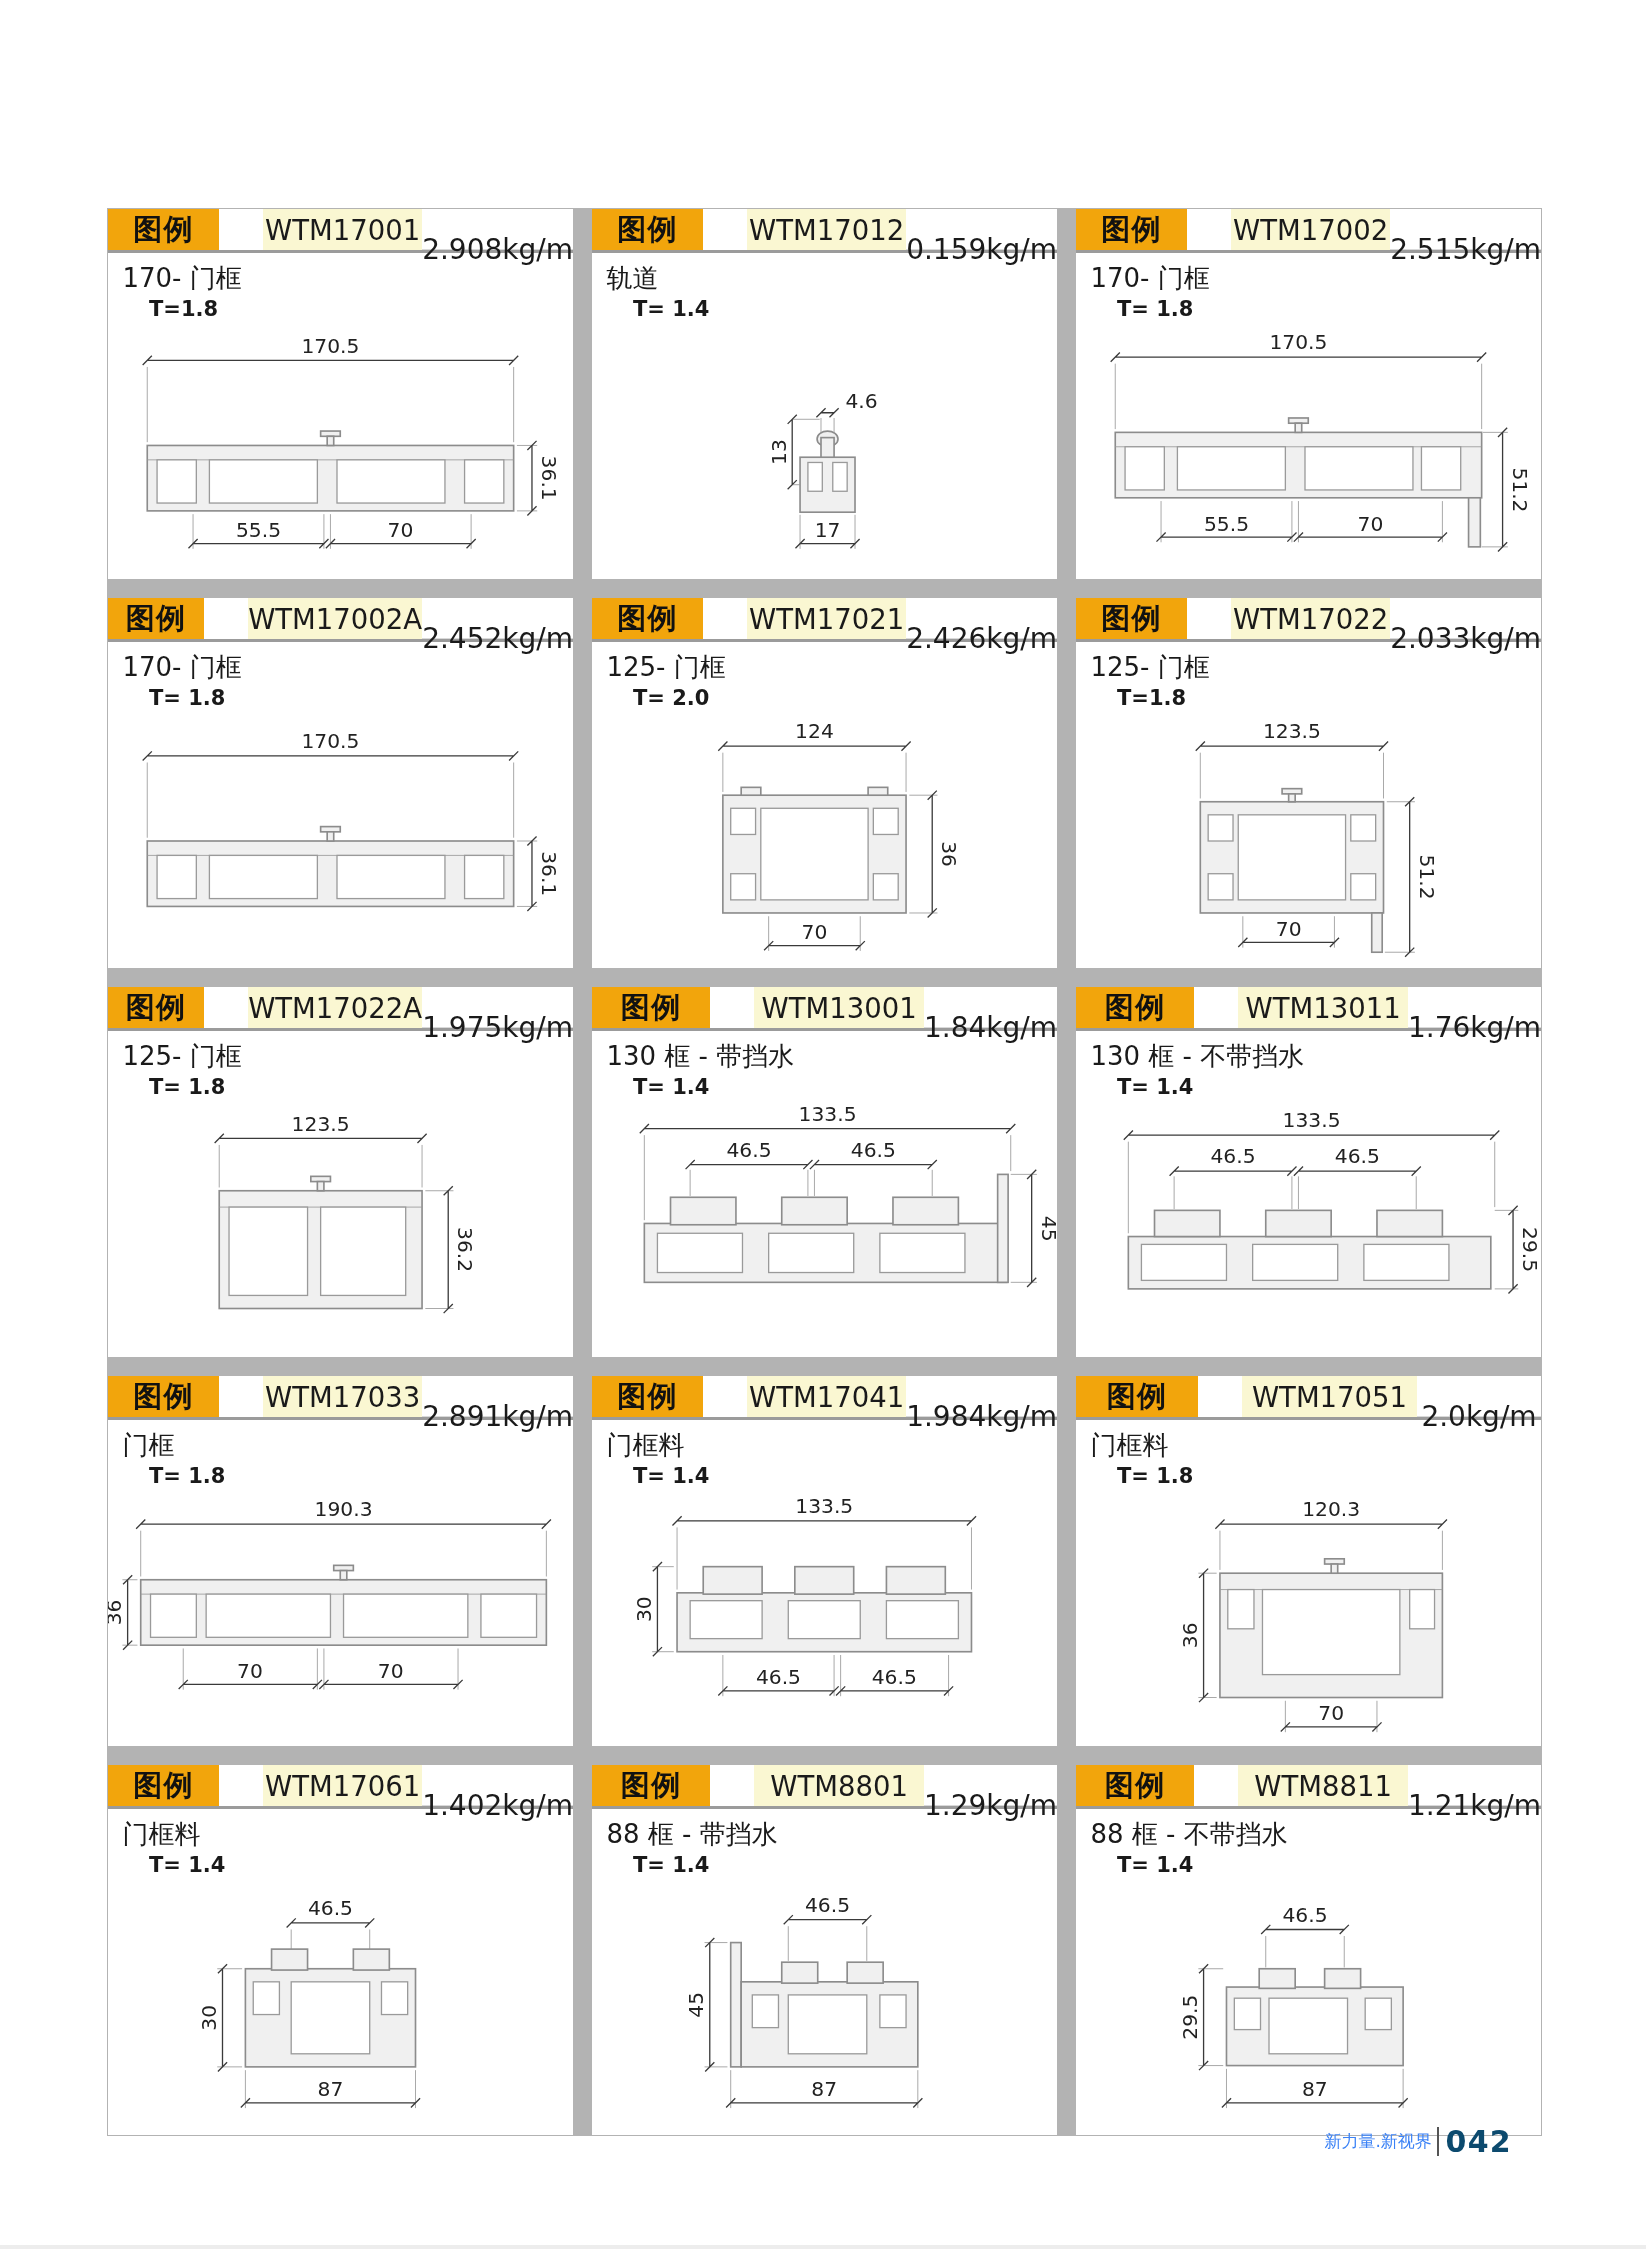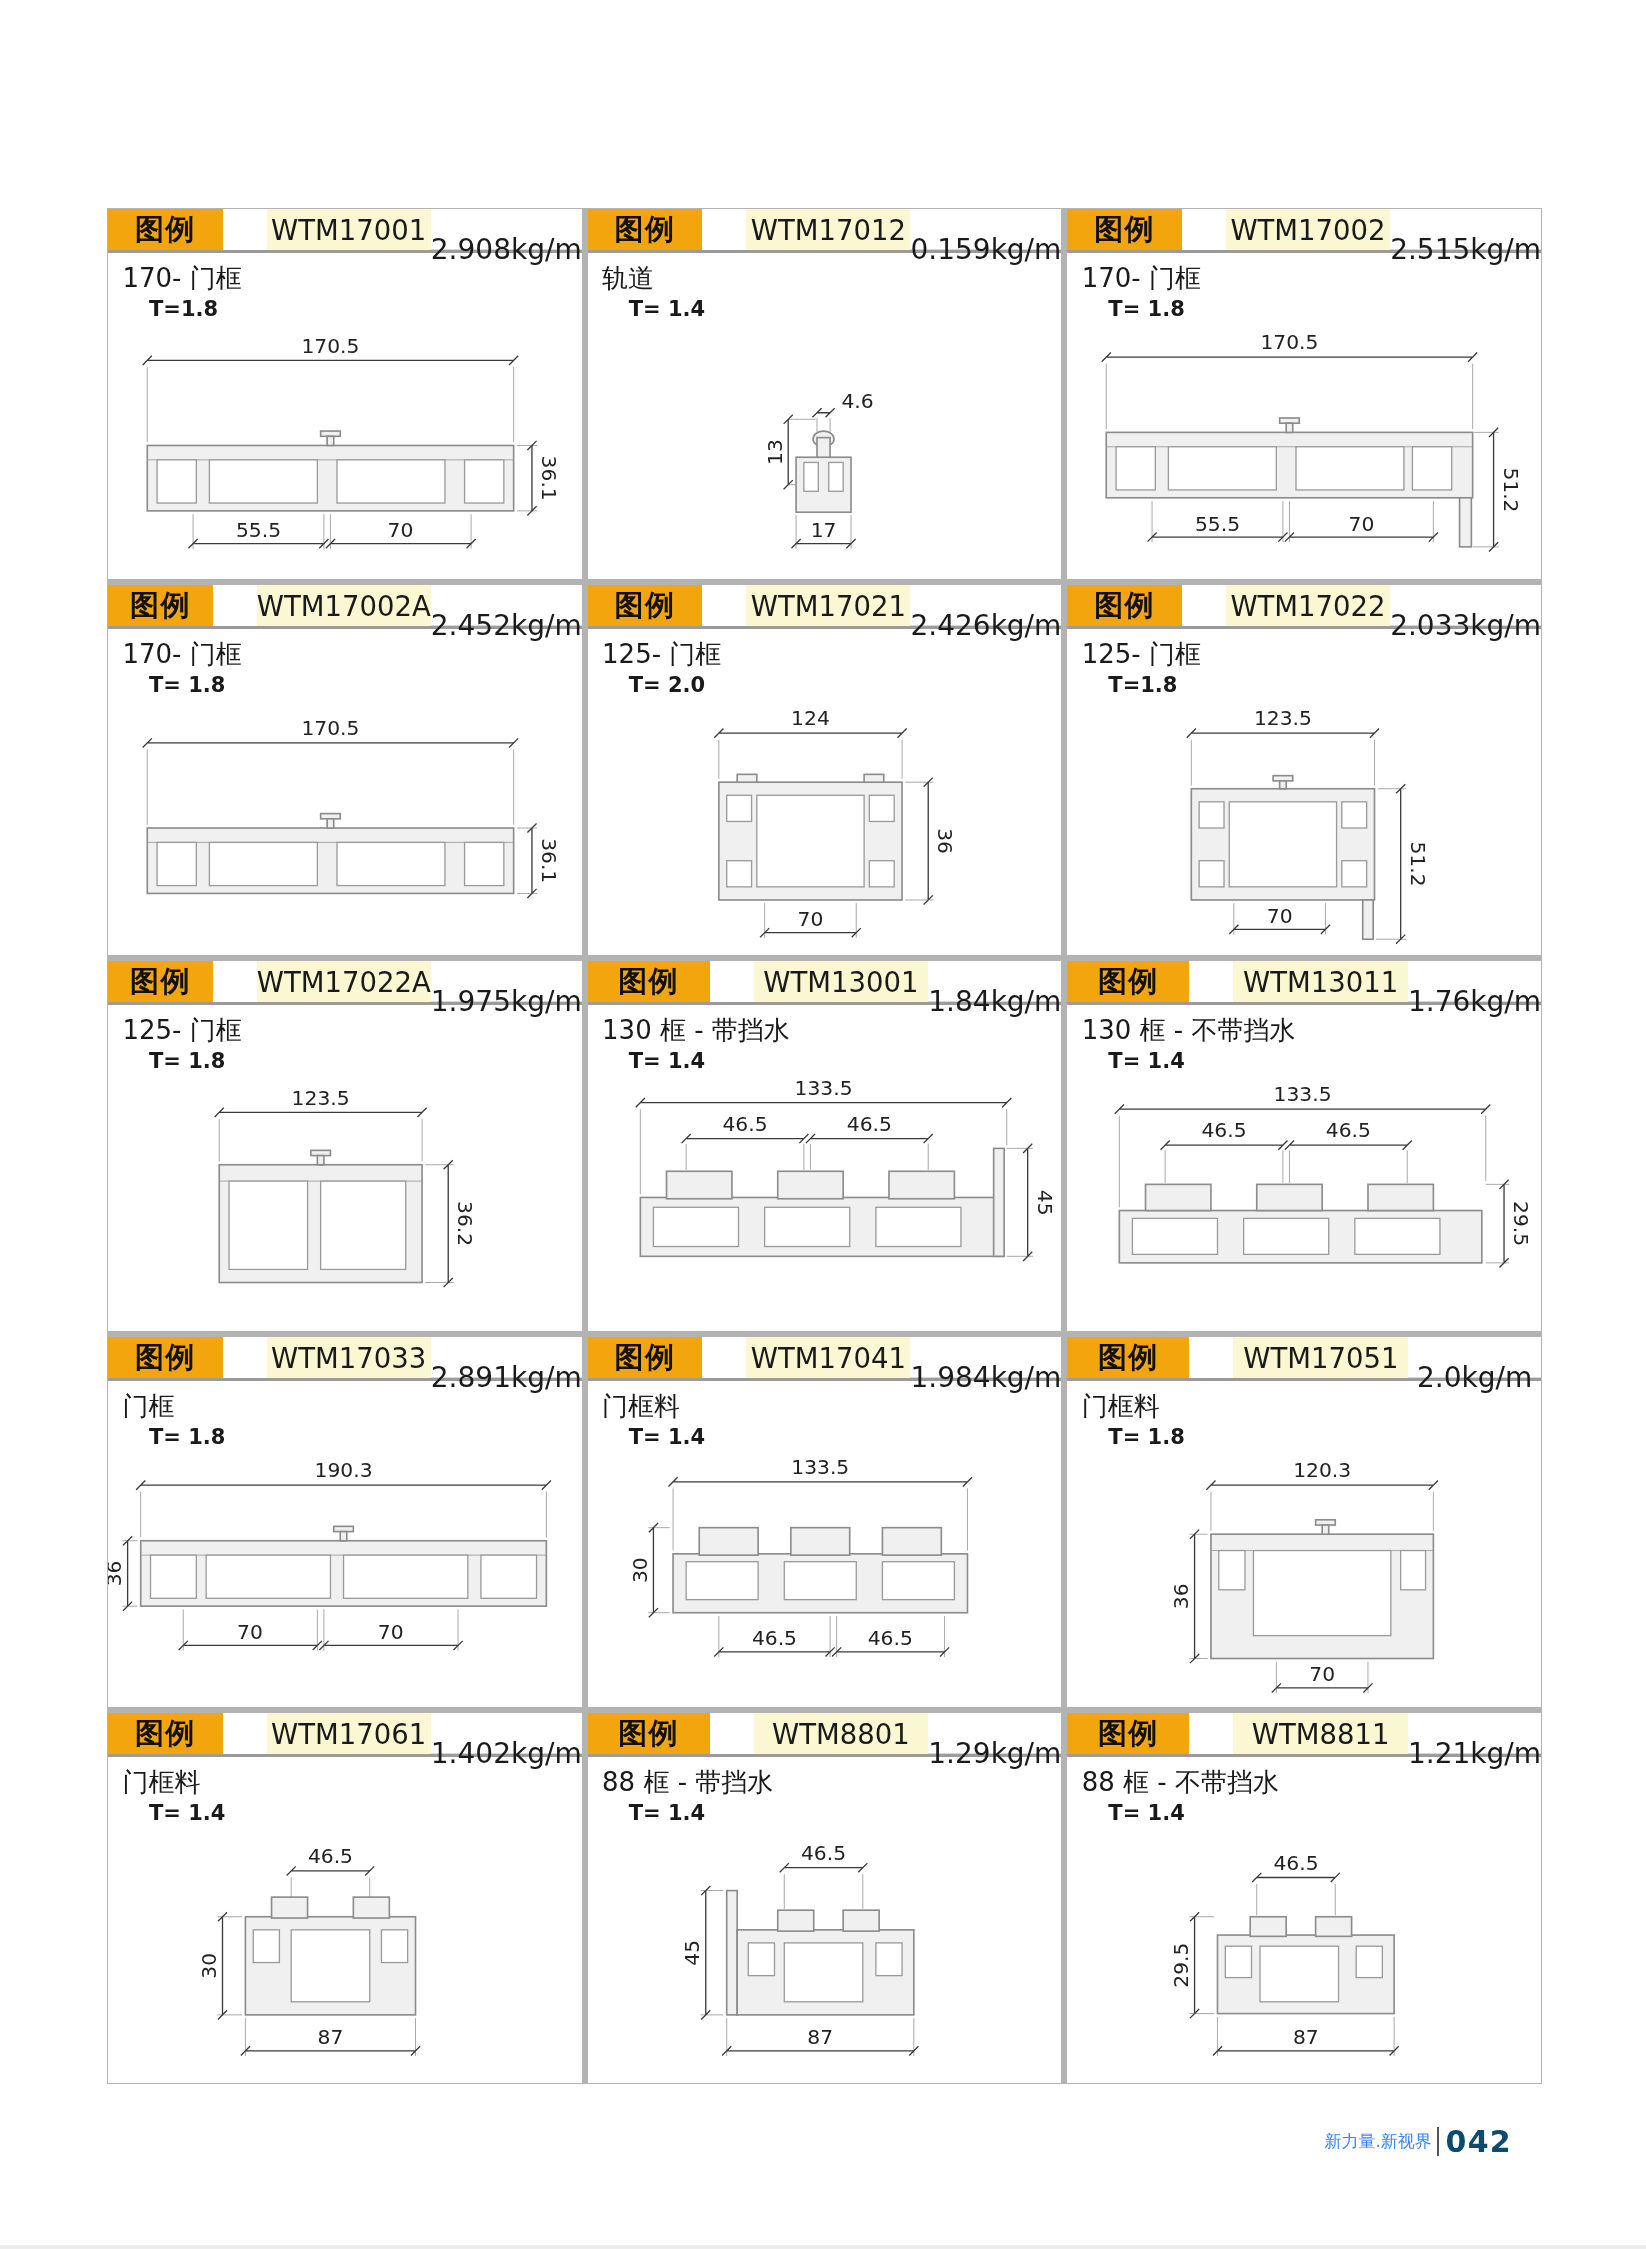--- a/index.html
+++ b/index.html
@@ -1,20 +1,20 @@
 <!DOCTYPE html>
 <html style="font-size:10.5px"><head>
 <meta charset="utf-8">
 <style>
   html,body{margin:0;padding:0;background:#ffffff;}
   .page{position:relative;width:1647px;height:2250px;background:#ffffff;overflow:hidden;
         font-family:"DejaVu Sans","Liberation Sans",sans-serif;color:#1a1a1a;}
   .grid{position:absolute;left:107px;top:208px;width:1433px;
         display:grid;grid-template-columns:repeat(3,1fr);grid-auto-rows:370px;
-        gap:6px;background:#b3b3b3;border:1.3px solid #b3b3b3;}
+        gap:19px;background:#b3b3b3;border:1.3px solid #b3b3b3;}
   .cell{background:#ffffff;position:relative;overflow:hidden;}
   .cell-header{display:flex;height:41px;border-bottom:3.3px solid #9b9b9b;}
   .legend{width:122px;background:#F2A50C;color:#111;font-weight:bold;font-size:29px;
           display:flex;align-items:center;justify-content:center;letter-spacing:1.3px;}
   .model{width:175px;background:#FAF7D2;font-size:27.5px;display:flex;align-items:center;justify-content:center;margin-left:44px;}
   .weight{flex:1;background:#D9D9D9;font-size:28px;display:flex;align-items:center;justify-content:center;margin-top:40px;}
   .ptitle{font-size:26px;padding:10.5px 0 0 14.4px;line-height:1.15;}
   .pthick{font-size:21px;padding:3.9px 0 0 41px;font-weight:bold;}
   .draw{display:block;margin:0 auto;}
   .pf{fill:#f0f0f0;stroke:#8c8c8c;stroke-width:2.5;}

